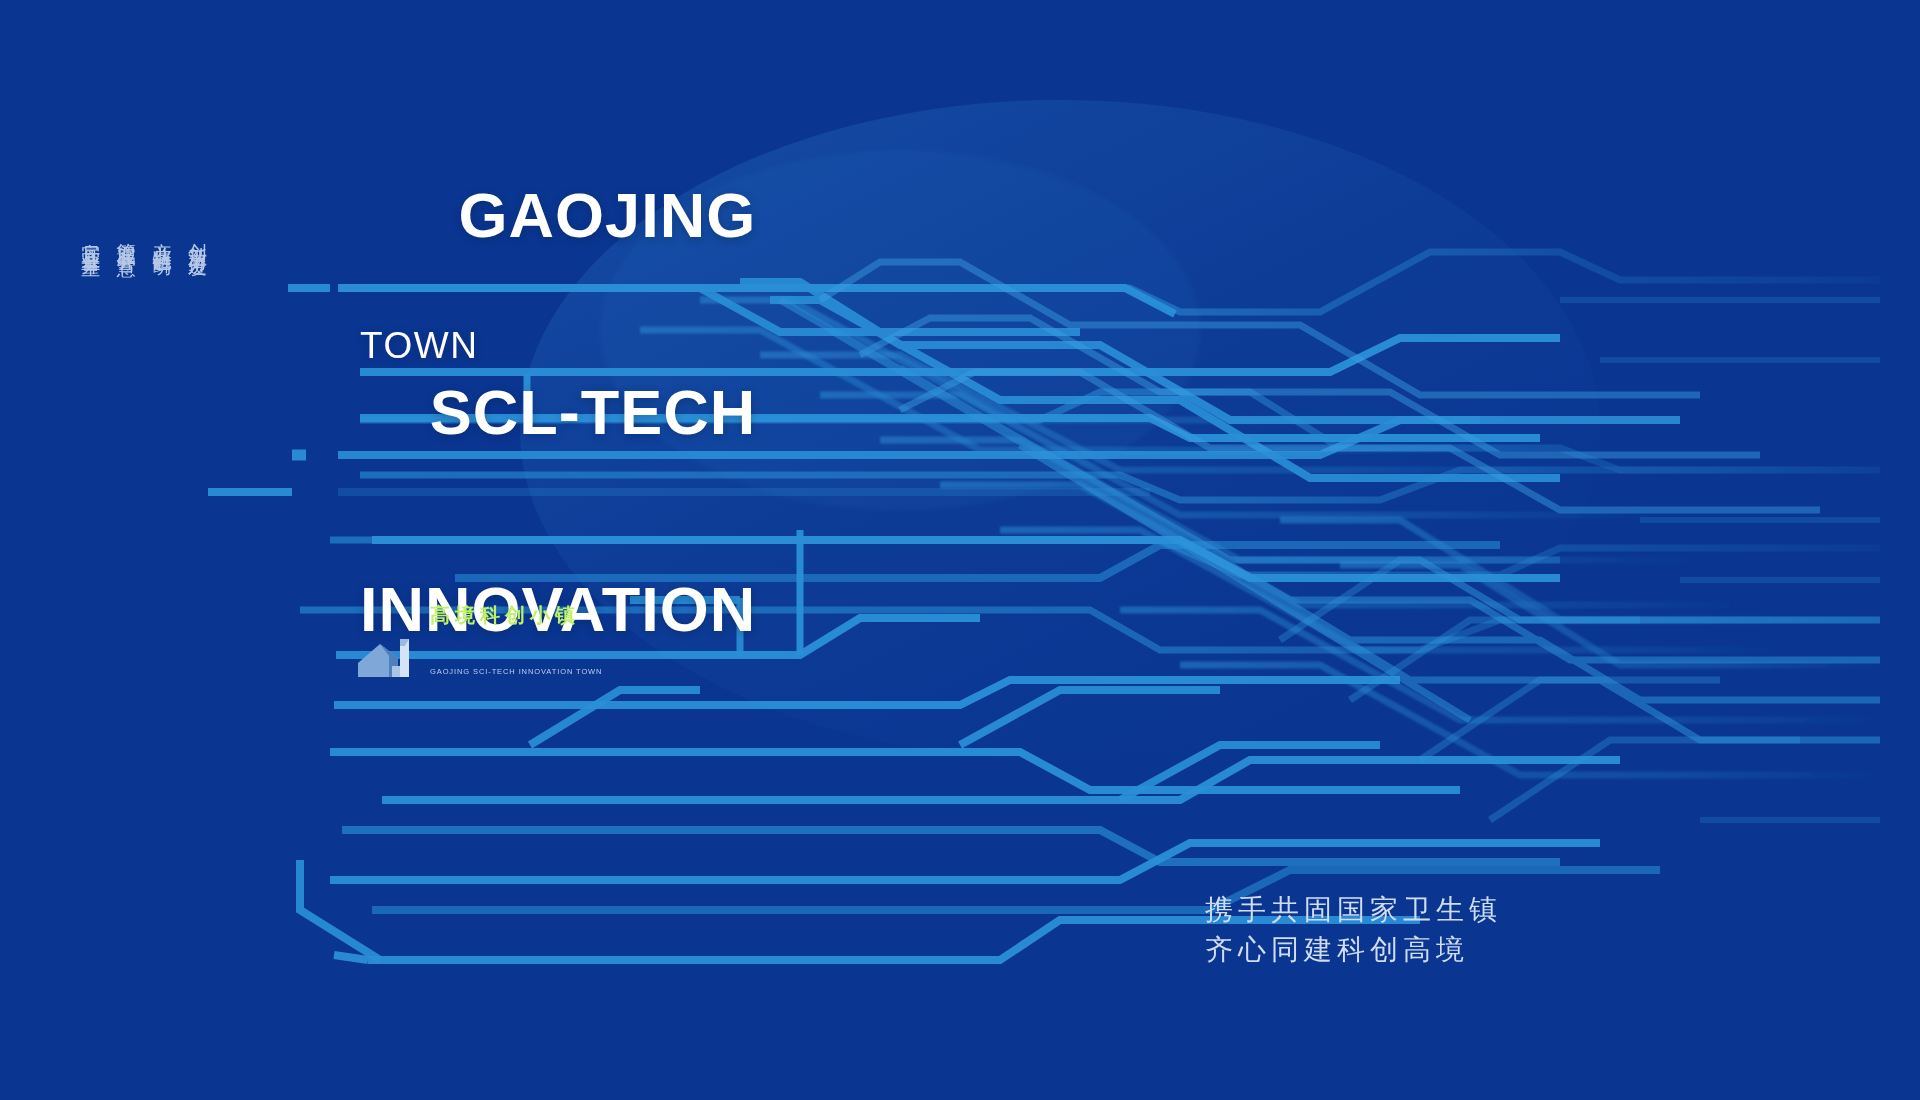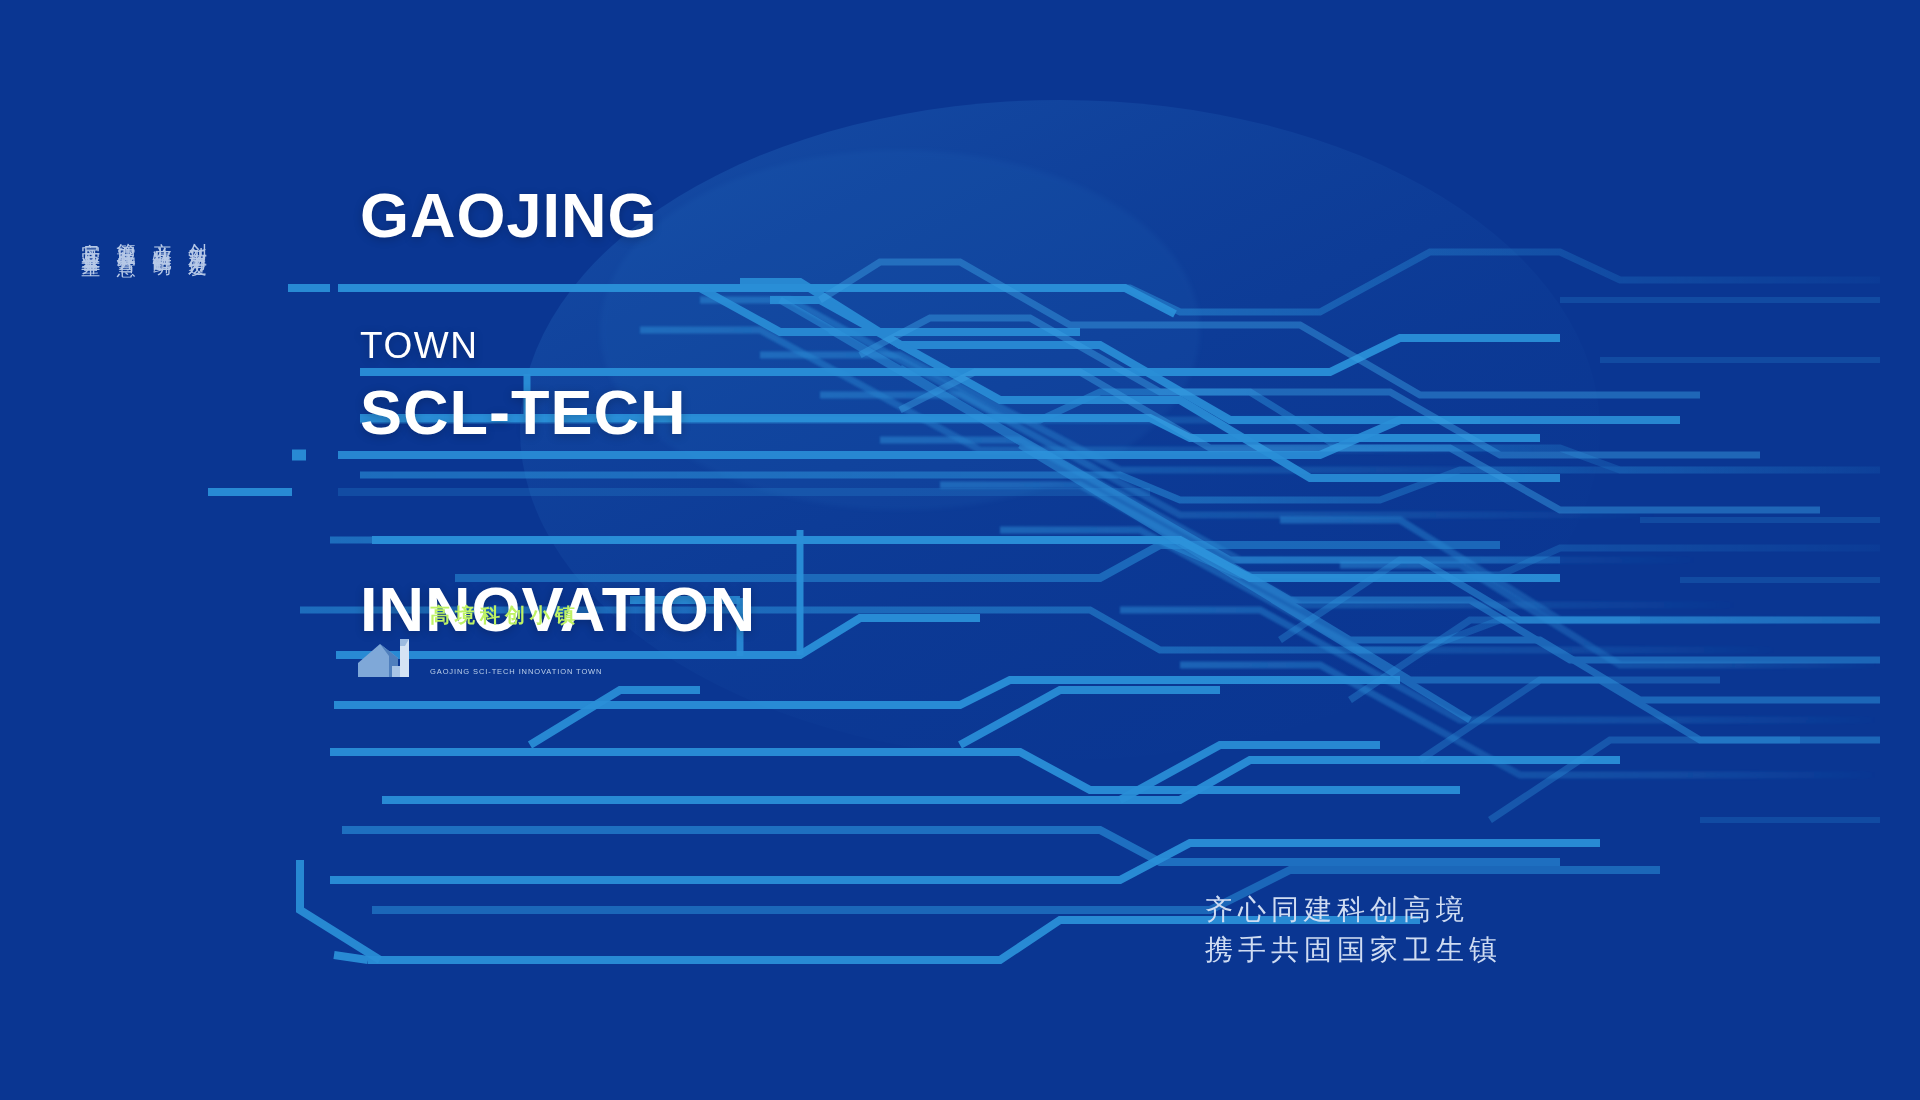--- a/index.html
+++ b/index.html
@@ -19,21 +19,21 @@
     position:absolute;
     left:360px; top:58px;
     color:#ffffff;
     font-weight:bold;
     font-size:63px;
     line-height:1.0;
     letter-spacing:1px;
     text-shadow:0 2px 10px rgba(0,0,0,.22);
     white-space:pre;
   }
-  .headline div{margin-bottom:8px;}
+  .headline div{margin-bottom:8px;text-align:right;}
 
   .town-word{
     position:absolute;
     left:360px; top:325px;
     color:#ffffff;
     font-weight:normal;
     font-size:37px;
     letter-spacing:1.5px;
     text-shadow:0 2px 10px rgba(0,0,0,.22);
   }
@@ -237,17 +237,17 @@
       <path d="M44 3 L53 3 L49 10 L44 10 Z" fill="#9dbbe0"></path>
       <path d="M36 30 L44 30 L44 41 L36 41 Z" fill="#a8c5e6"></path>
     </svg>
     <div class="logo-text">
       <div class="logo-cn">高境科创小镇</div>
       <div class="logo-en">GAOJING SCI-TECH INNOVATION TOWN</div>
     </div>
   </div>
 
   <div class="bslogan">
+    <div>携手共固国家卫生镇</div>
     <div>齐心同建科创高境</div>
-    <div>携手共固国家卫生镇</div>
   </div>
 
 </div>
 
 </body></html>

